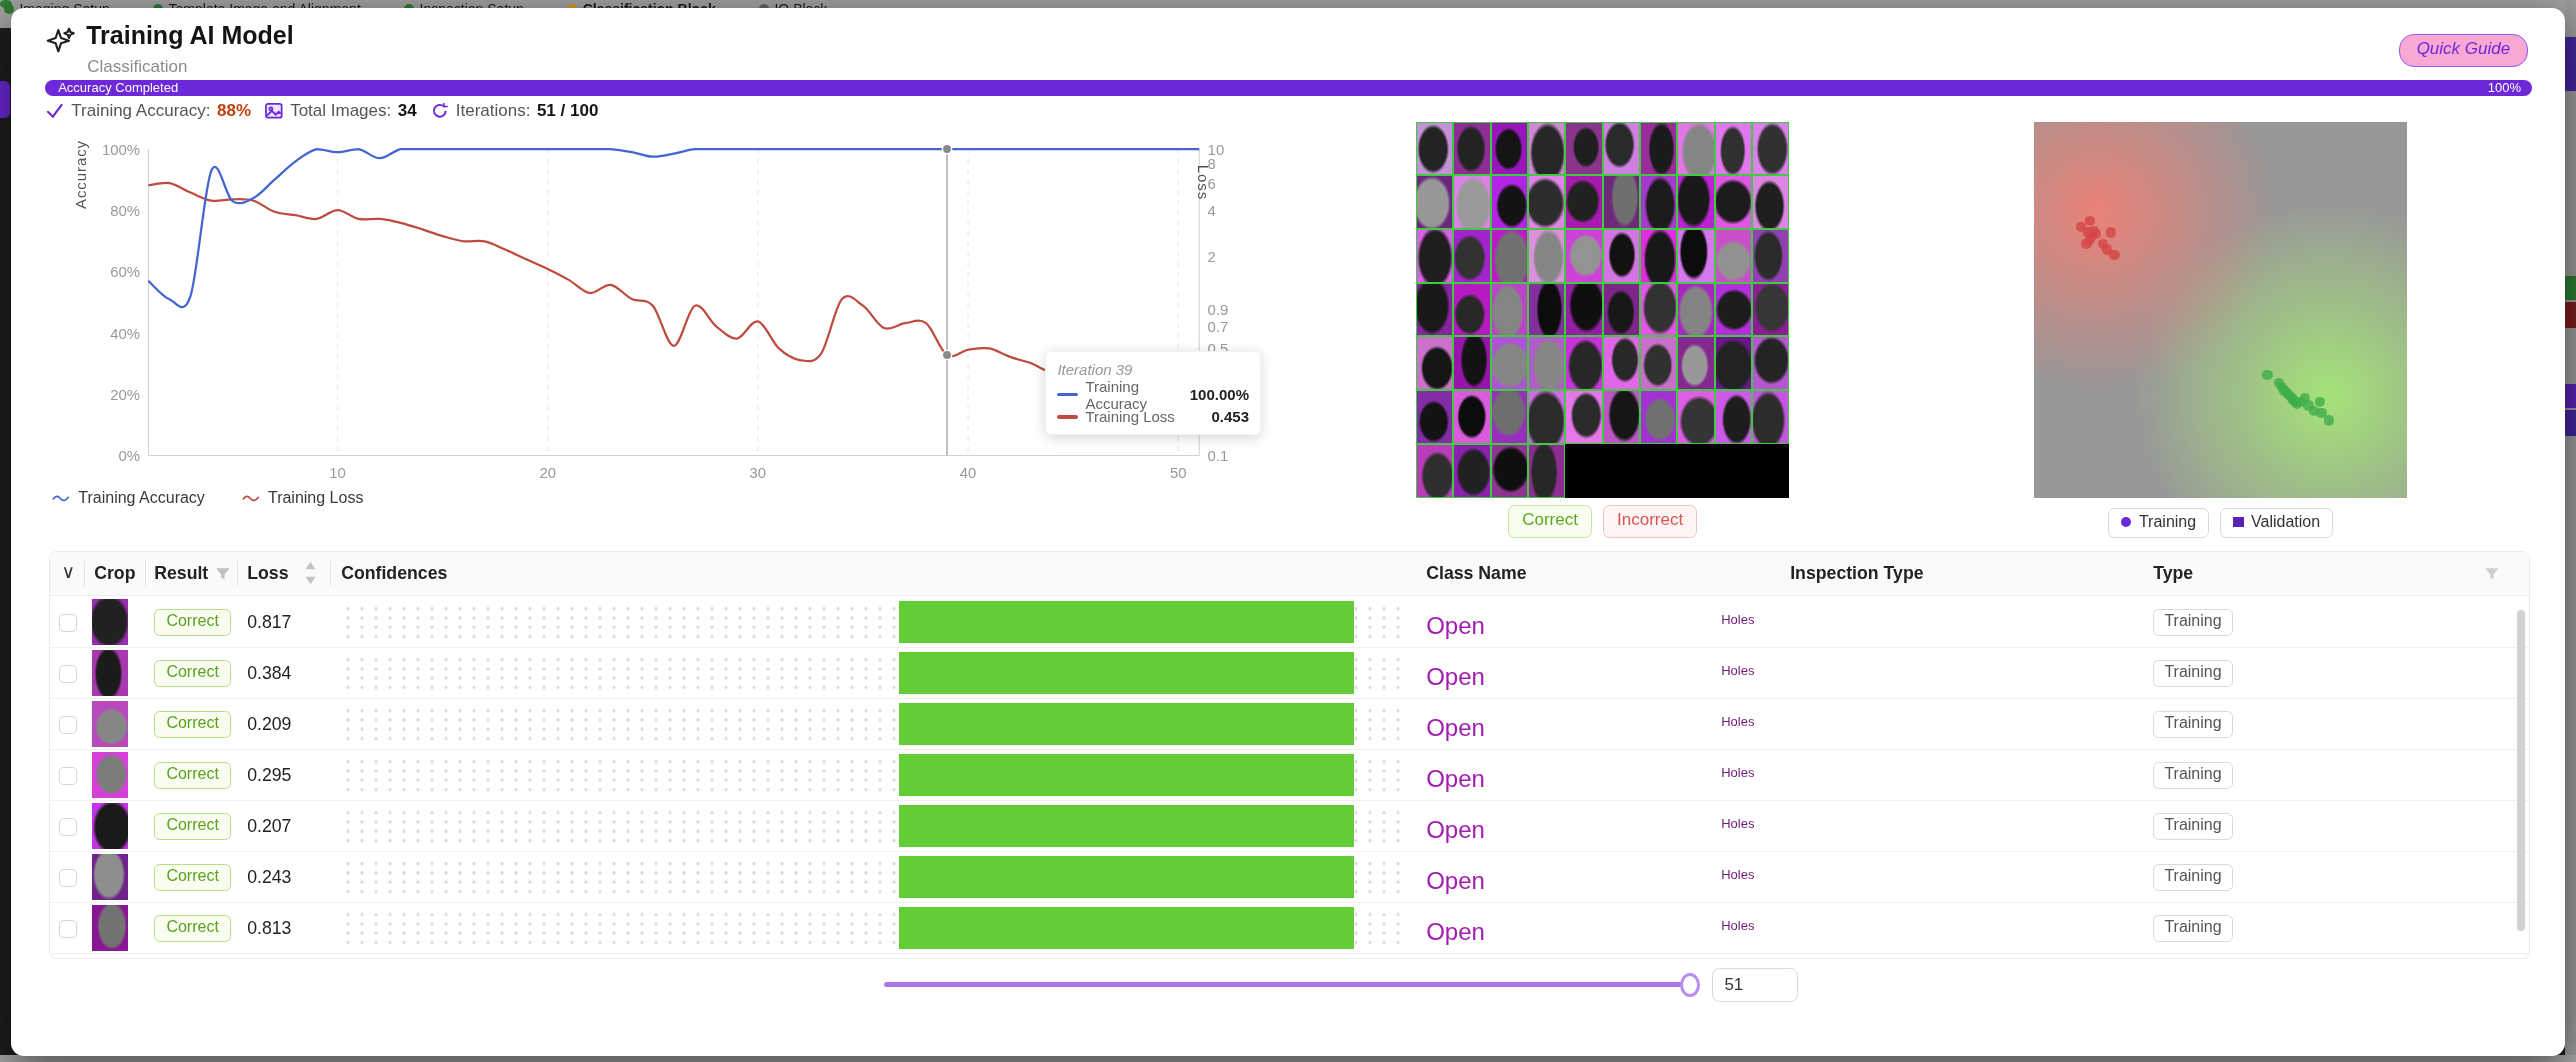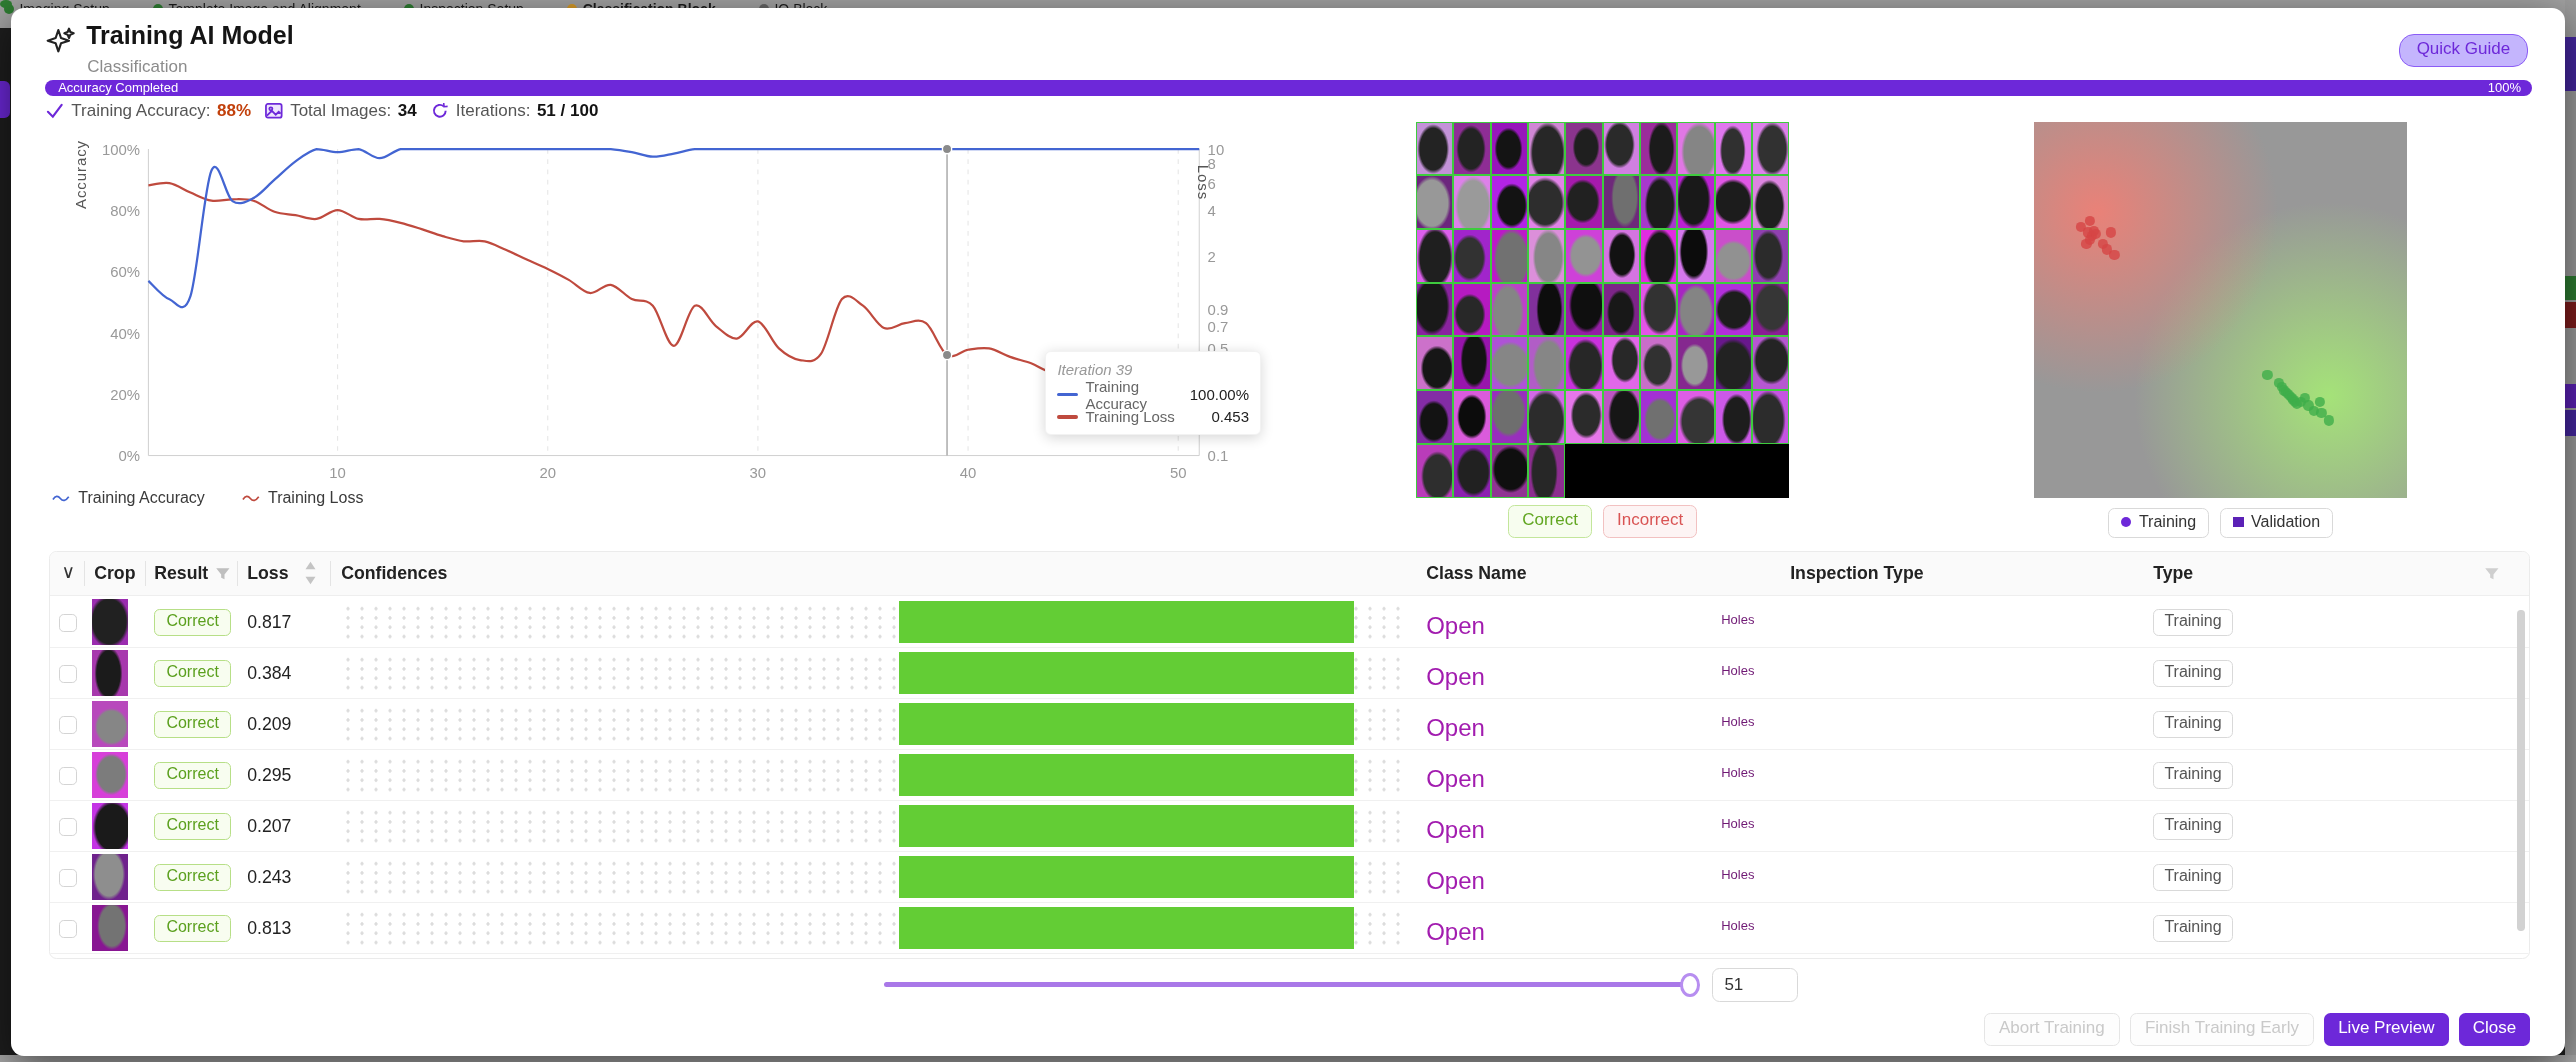--- a/index.html
+++ b/index.html
@@ -19,21 +19,21 @@
   .bg-bottomstrip { position:absolute; left:0; bottom:0; width:2576px; height:7.5px; background:#a8a8a8; }
 
   
   #modal { position:absolute; left:11.2px; top:7.5px; width:2554px; height:1048px; background:#ffffff;
     border-radius:13px; box-shadow:0 11.2px 42px rgba(0,0,0,.55); }
 
   .sparkle { position:absolute; left:34px; top:18.6px; width:32px; height:32px; }
   .m-title { position:absolute; left:75px; top:13px; font-size:25px; font-weight:700; color:#141414; }
   .m-subtitle { position:absolute; left:76px; top:49px; font-size:17px; color:#8c8c8c; }
   .quick-guide { position:absolute; right:37px; top:26px; padding:4.7px 17px 6.5px; font-size:17px; color:#6d28d9;
-    border:1.4px solid #8b5cf6; border-radius:15px; background:#c4b5fd; cursor:pointer; }
+    border:1.4px solid #8b5cf6; border-radius:15px; background:#f9a8d4; cursor:pointer;font-style:italic; }
 
   .progress { position:absolute; left:34px; top:72px; width:2487px; height:16px; background:#6d28d9;
     border-radius:8.4px; color:#fff; font-size:13px; }
   .progress .pl { position:absolute; left:13px; top:0.9px; }
   .progress .pr { position:absolute; right:11.2px; top:0.9px; }
 
   .stats { position:absolute; left:34px; top:92px; height:22.4px; display:flex; align-items:center; gap:13px; font-size:17px; color:#555; }
   .stats .grp { display:flex; align-items:flex-start; gap:6.5px; }
   .stats b { color:#141414; font-weight:700; }
   .stats .acc-val { color:#c2410c; font-weight:700; }
@@ -46,21 +46,21 @@
   .axis-title.acc { left:35px; top:158px; transform:rotate(-90deg); transform-origin:center; }
   .axis-title.loss { left:1175px; top:166px; transform:rotate(90deg); transform-origin:center; }
   #chart-legend { position:absolute; left:41px; top:481px; display:flex; gap:37px; font-size:16px; color:#3a3a3a; }
   #chart-legend .li { display:flex; align-items:center; gap:7.5px; cursor:pointer; }
 
   .tooltip { position:absolute; left:1034px; top:343px; width:216px; height:84px; background:#fff;
     border-radius:5.6px; box-shadow:0 2.8px 13px rgba(0,0,0,.16); border:0.9px solid #f2f2f2; z-index:6; padding:9.3px 11.2px; }
   .tooltip .tt-title { font-size:15px; color:#999; margin-bottom:5.6px;font-style:italic; }
   .tooltip .tt-row { display:flex; align-items:center; gap:7.5px; font-size:15px; color:#666; height:22.4px; }
   .tooltip .tt-row .chip { width:20.5px; height:3.3px; border-radius:1.9px; flex:0 0 auto; }
-  .tooltip .tt-row .v { margin-left:auto; color:#222; font-weight:400; }
+  .tooltip .tt-row .v { margin-left:auto; color:#222; font-weight:700; }
 
   
   #imggrid { position:absolute; left:1405px; top:114px; width:373px; height:376px; display:grid;
     grid-template-columns:repeat(10,1fr); grid-template-rows:repeat(7,1fr); background:#000; }
   .tile { border:1.9px solid #3ecb3e; position:relative; }
   .gridfill { grid-column:span 6; background:#000; }
   .grid-btns { position:absolute; left:1405px; top:497px; width:373px; display:flex; justify-content:center; gap:11.2px; }
   .btn-correct { padding:4.7px 13px 6.5px; font-size:17px; color:#61a621; background:#f7fdef; border:0.9px solid #c3e69b; border-radius:6.5px; cursor:pointer; }
   .btn-incorrect { padding:4.7px 13px 6.5px; font-size:17px; color:#d95454; background:#fdf4f4; border:0.9px solid #f2c1c1; border-radius:6.5px; cursor:pointer; }
 
@@ -479,20 +479,14 @@
           <span class="insp-val">Holes</span>
           <span class="type-badge">Training</span>
         </div>
       </div>
     <div class="scrollbar"></div>
   </div>
 
   <div class="slider-track"></div>
   <div class="slider-handle"></div>
   <input class="iter-input" value="51" style="">
-  <div class="footer">
-    <button class="fbtn disabled">Abort Training</button>
-    <button class="fbtn disabled">Finish Training Early</button>
-    <button class="fbtn primary">Live Preview</button>
-    <button class="fbtn primary">Close</button>
-  </div>
 </div>
 
 
 </body></html>

